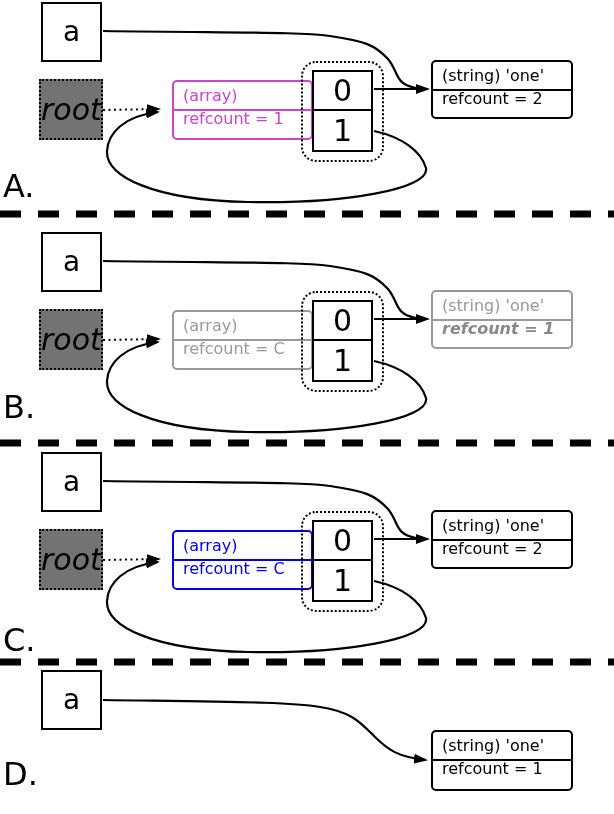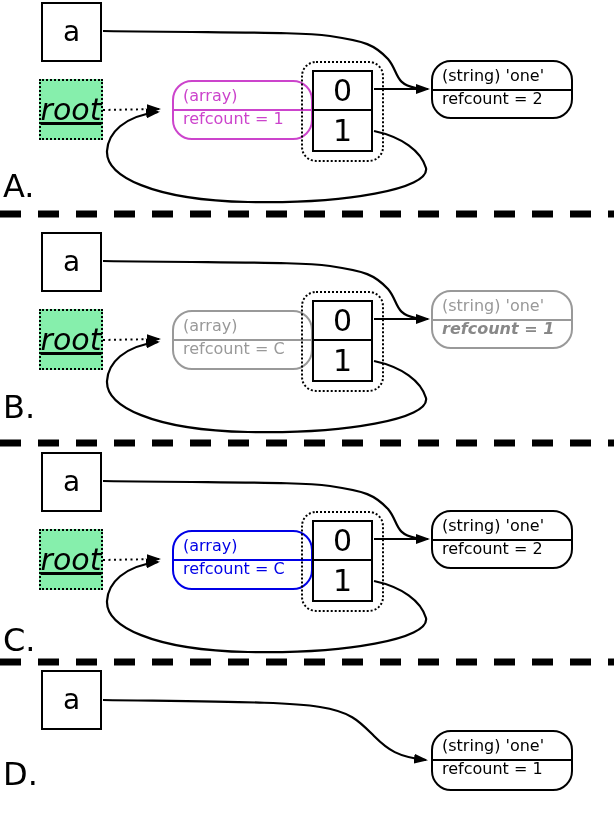--- a/index.html
+++ b/index.html
@@ -4,23 +4,23 @@
 <style>
   html,body{margin:0;padding:0;background:#fff;}
   #stage{
     position:relative;width:614px;height:814px;background:#fff;overflow:hidden;
     font-family:"DejaVu Sans","Liberation Sans",sans-serif;color:#000;
   }
   #wires{position:absolute;left:0;top:0;z-index:5;pointer-events:none;}
   .abs{position:absolute;box-sizing:border-box;}
   .sqbox{border:2.5px solid #000;background:#fff;display:flex;align-items:center;justify-content:center;z-index:1;}
   .varlabel{font-size:28px;line-height:1;}
-  .rootbox{border:2px dotted #000;background:#86efac;display:flex;align-items:center;justify-content:center;z-index:1;text-decoration:underline;}
+  .rootbox{border:2px dotted #000;background:#737373;display:flex;align-items:center;justify-content:flex-start;z-index:1;}
   .rootlabel{font-size:30px;font-style:italic;line-height:1;}
-  .rbox{border:2.5px solid currentColor;border-radius:20px;background:transparent;display:flex;flex-direction:column;z-index:1;}
+  .rbox{border:2.5px solid currentColor;border-radius:5px;background:transparent;display:flex;flex-direction:column;z-index:1;}
   .rbox.filled{background:#fff;}
   .rbox .row1{height:27px;border-bottom:2px solid currentColor;display:flex;align-items:center;padding-left:9px;}
   .rbox .row2{flex:1;display:flex;align-items:flex-start;padding-left:9px;}
   .rbox .txt{font-size:16px;line-height:1;color:currentColor;}
   .dotwrap{border:2px dotted #000;border-radius:15px;background:transparent;z-index:2;}
   .zvtable{border:2.5px solid #000;background:#fff;display:flex;flex-direction:column;z-index:3;}
   .zvtable .cell0{height:37px;border-bottom:2.5px solid #000;display:flex;align-items:center;justify-content:center;}
   .zvtable .cell1{flex:1;display:flex;align-items:center;justify-content:center;}
   .digit{font-size:30px;line-height:1;}
   .plabel{font-size:32px;line-height:1;z-index:4;}

